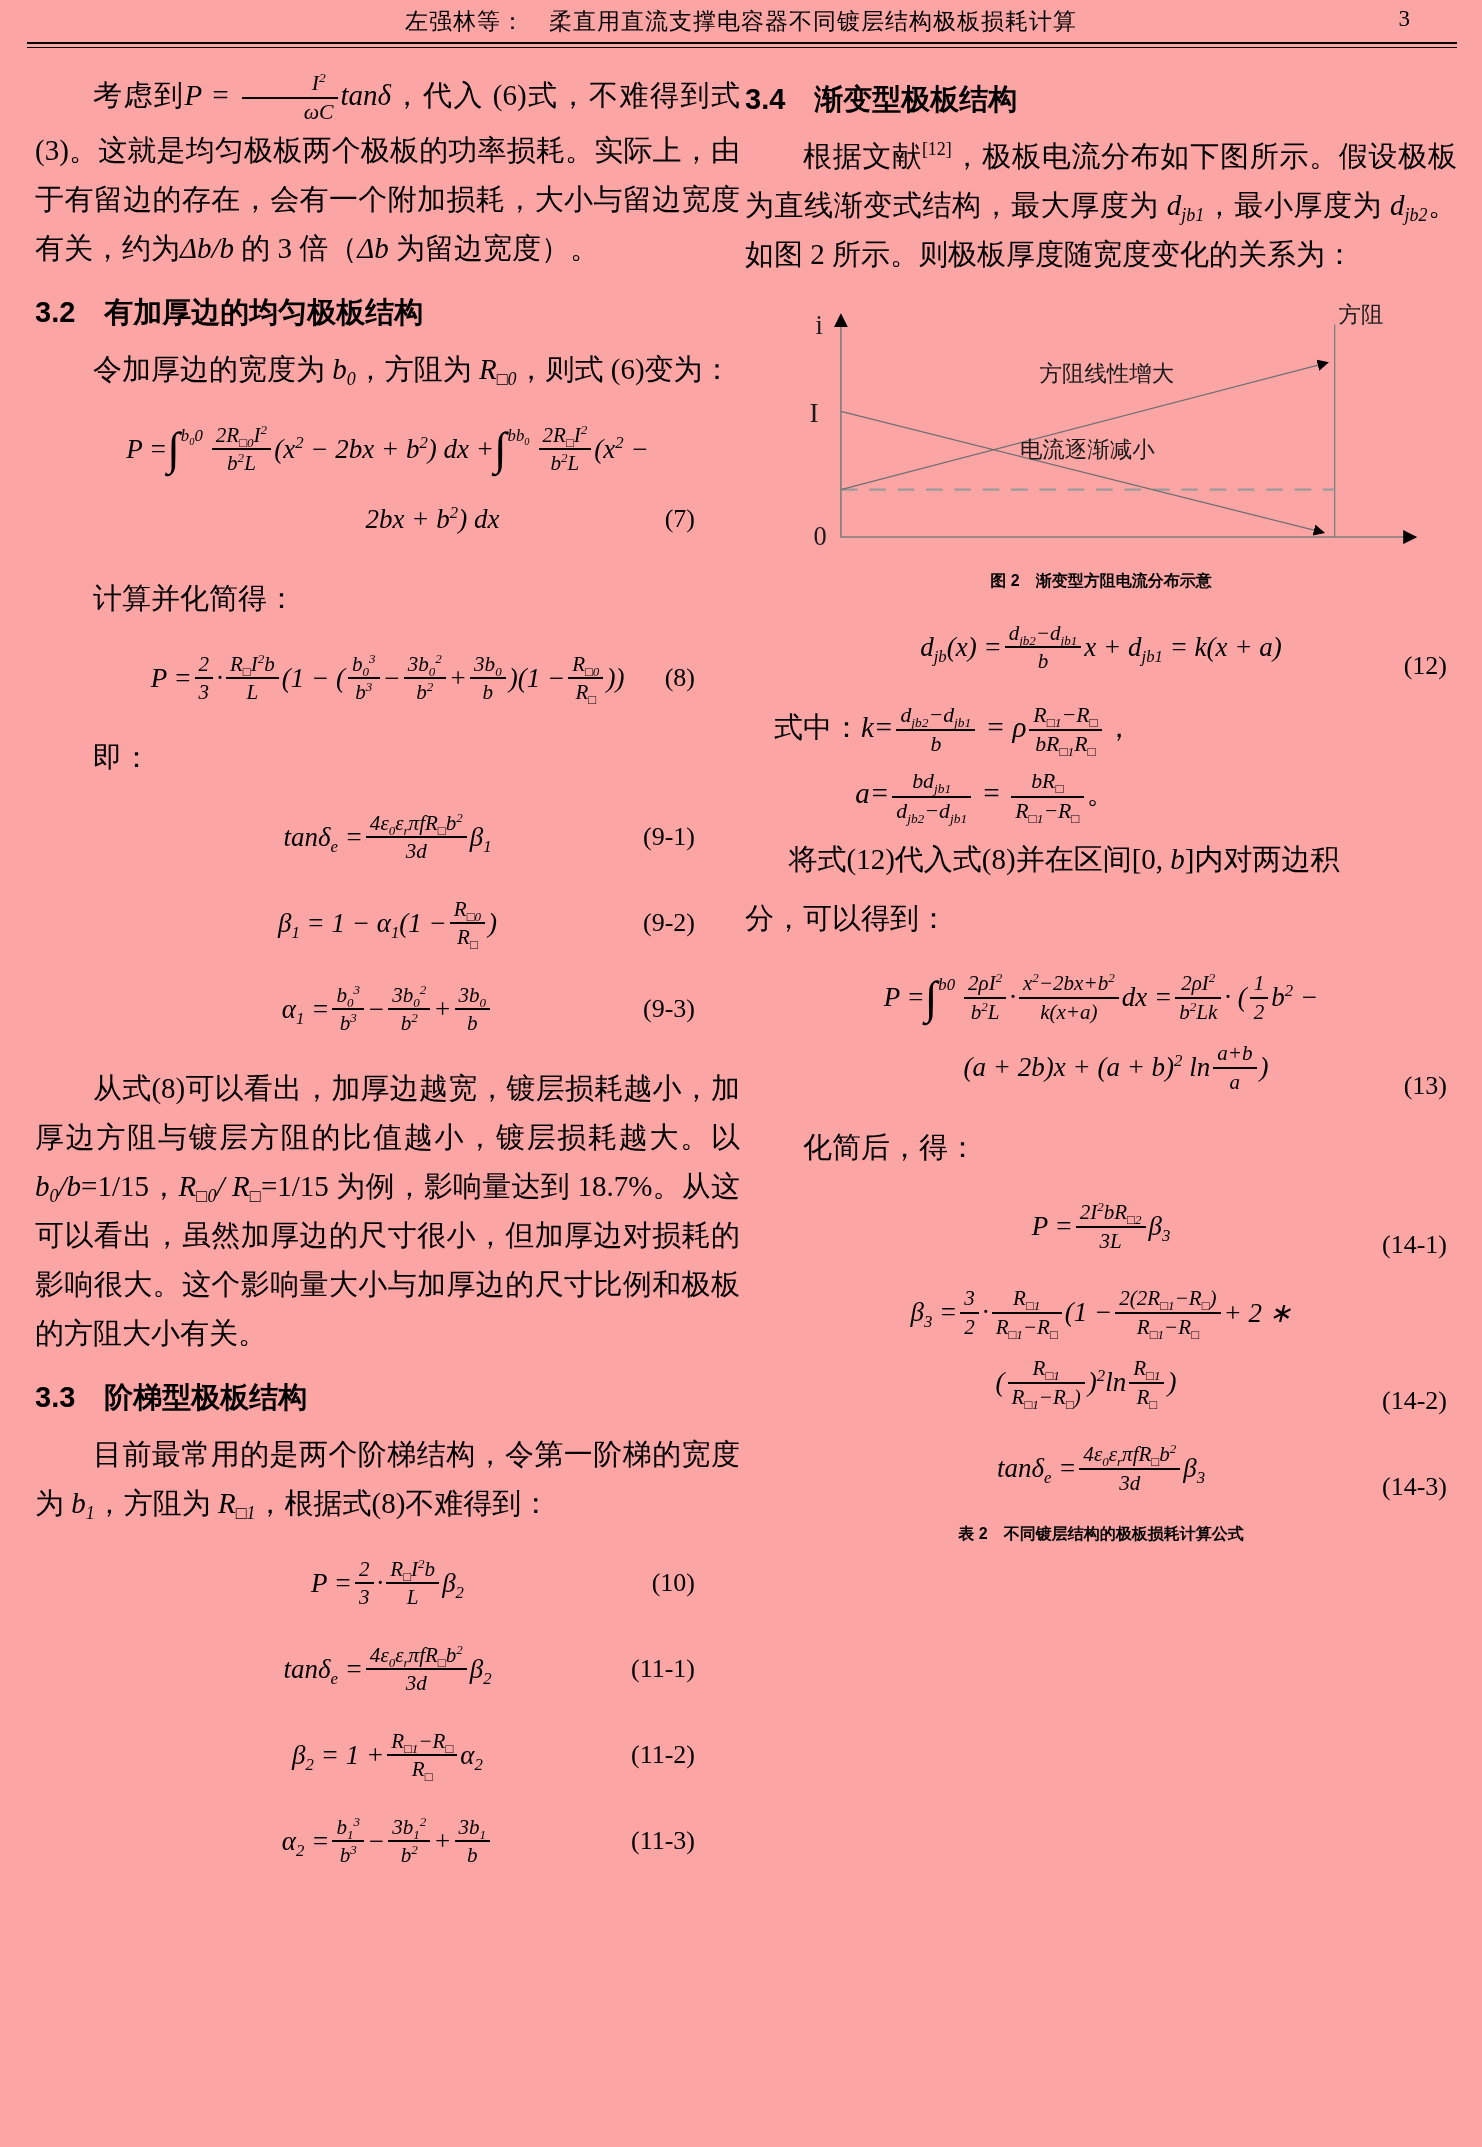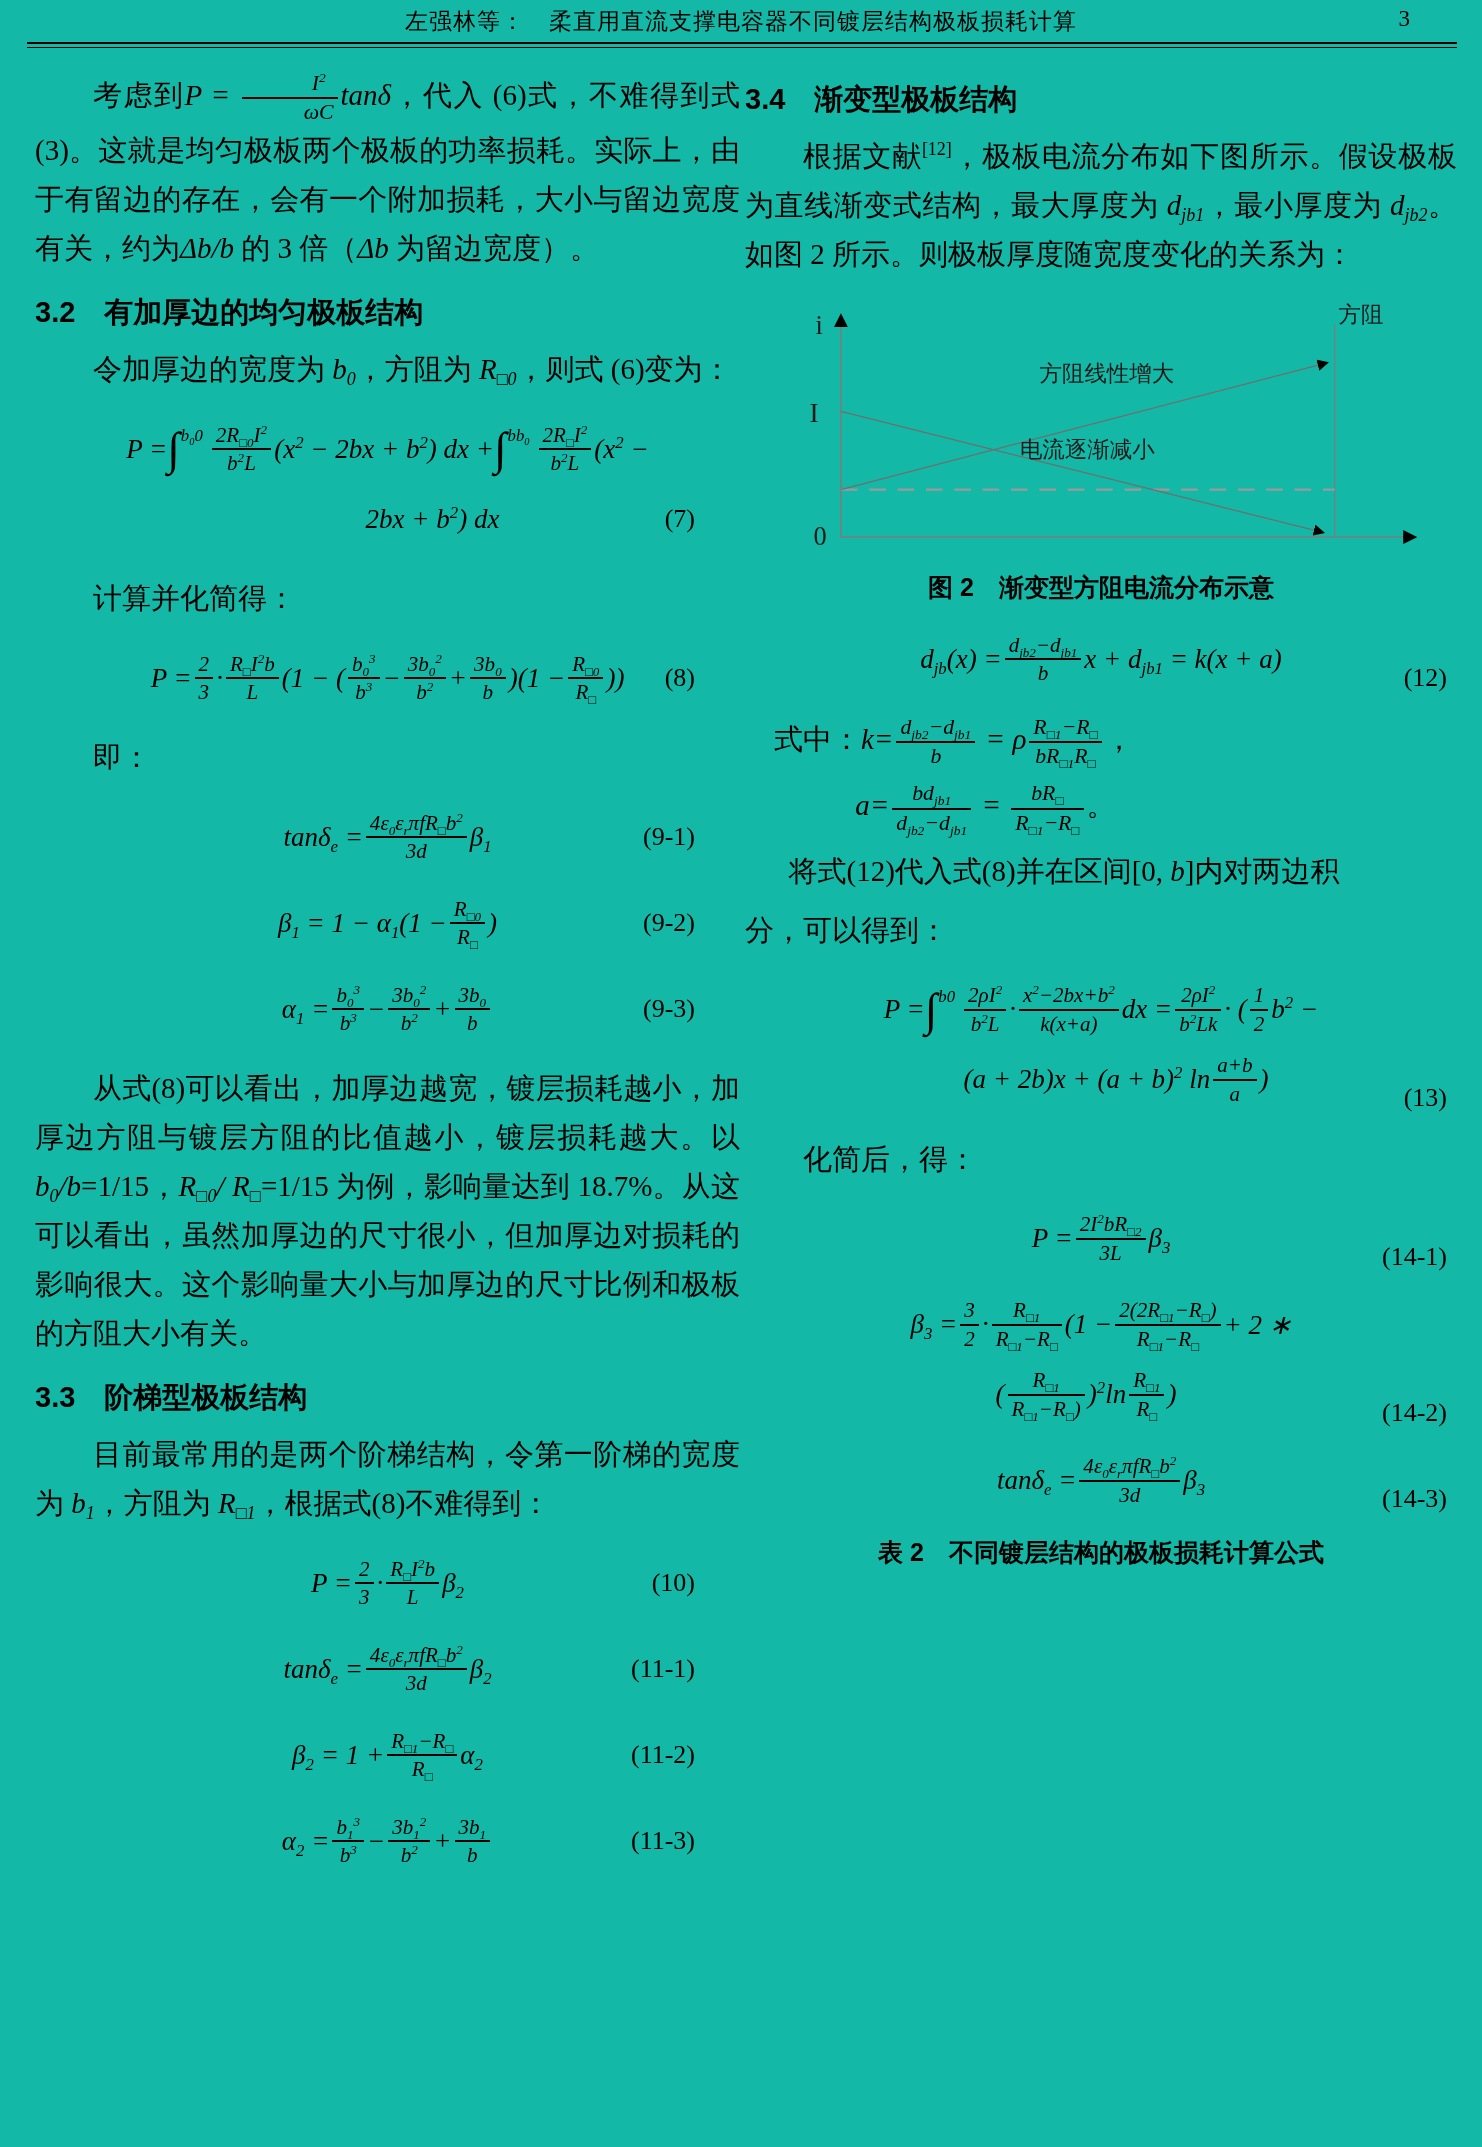--- a/index.html
+++ b/index.html
@@ -1,37 +1,37 @@
 <!DOCTYPE html>
 <html><head>
 <meta charset="utf-8">
 <style>
   html,body { margin:0; padding:0; background:#ffffff; }
   .page {
-    position:relative; width:1482px; height:2147px; background:#14b8a6;
+    position:relative; width:1482px; height:2147px; background:#fca5a5;
     font-family:"Liberation Serif", serif; color:#000; overflow:hidden;
   }
   
   .pg-header { position:absolute; top:6px; left:0; width:100%; height:36px; }
   .pg-title { position:absolute; left:0; width:100%; text-align:center; font-size:23px; letter-spacing:1px; }
   .pg-num  { position:absolute; right:72px; top:0; font-size:23px; }
   .rule { position:absolute; top:42px; left:27px; right:25px; height:3px;
           border-top:2.5px solid #000; border-bottom:1px solid #000; }
   
   .col { position:absolute; top:60px; }
   .col-left  { left:35px;  width:705px; }
   .col-right { left:745px; width:712px; }
   
   .para { font-size:29px; line-height:49px; margin:10px 0; text-align:justify; text-justify:inter-ideograph; }
   .indent { text-indent:2em; }
   .ind15 { text-indent:1.5em; }
   .heading { font-family:"Liberation Sans", sans-serif; font-weight:bold;
              font-size:29px; margin:20px 0 12px 0; }
   .caption { font-family:"Liberation Sans", sans-serif; font-weight:bold;
-             font-size:25px; text-align:center; margin:10px 0 6px 0; }
+             font-size:16px; text-align:center; margin:10px 0 6px 0; }
   .hang1 { margin-left:1em; }
   .hang2 { margin-left:3.8em; }
   
   .eq { margin:24px 0; }
   .fl { position:relative; display:flex; justify-content:center; align-items:center;
         min-height:62px; font-size:27px; margin:8px 0; }
   .fbody { display:inline-flex; align-items:center; white-space:nowrap; }
   .eqnum { position:absolute; right:45px; font-size:26px; font-style:normal; }
   .col-right .eqnum { right:10px;margin-top:37px; }
   .mt { font-style:italic; }

